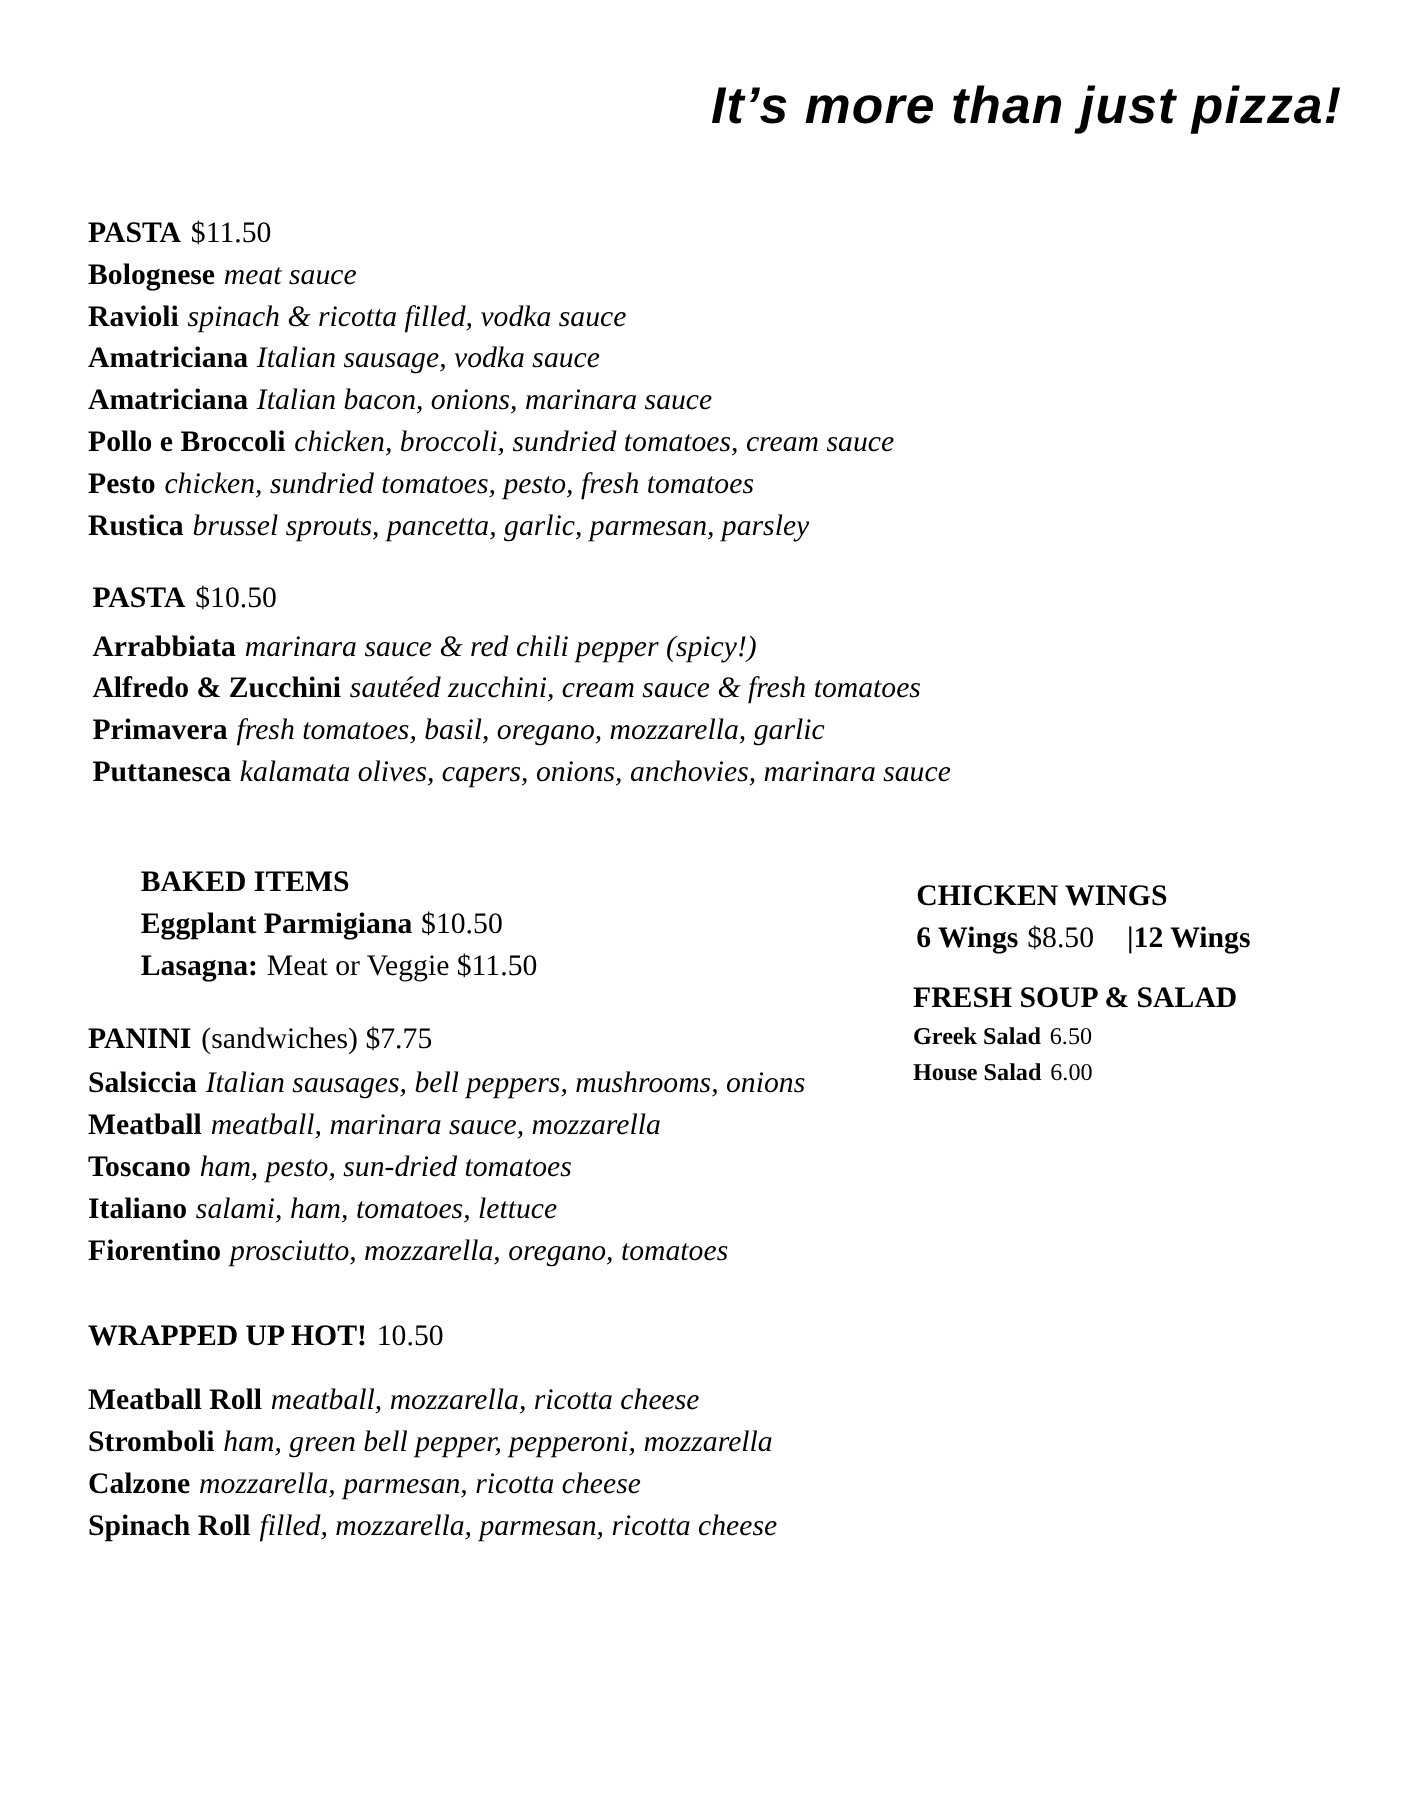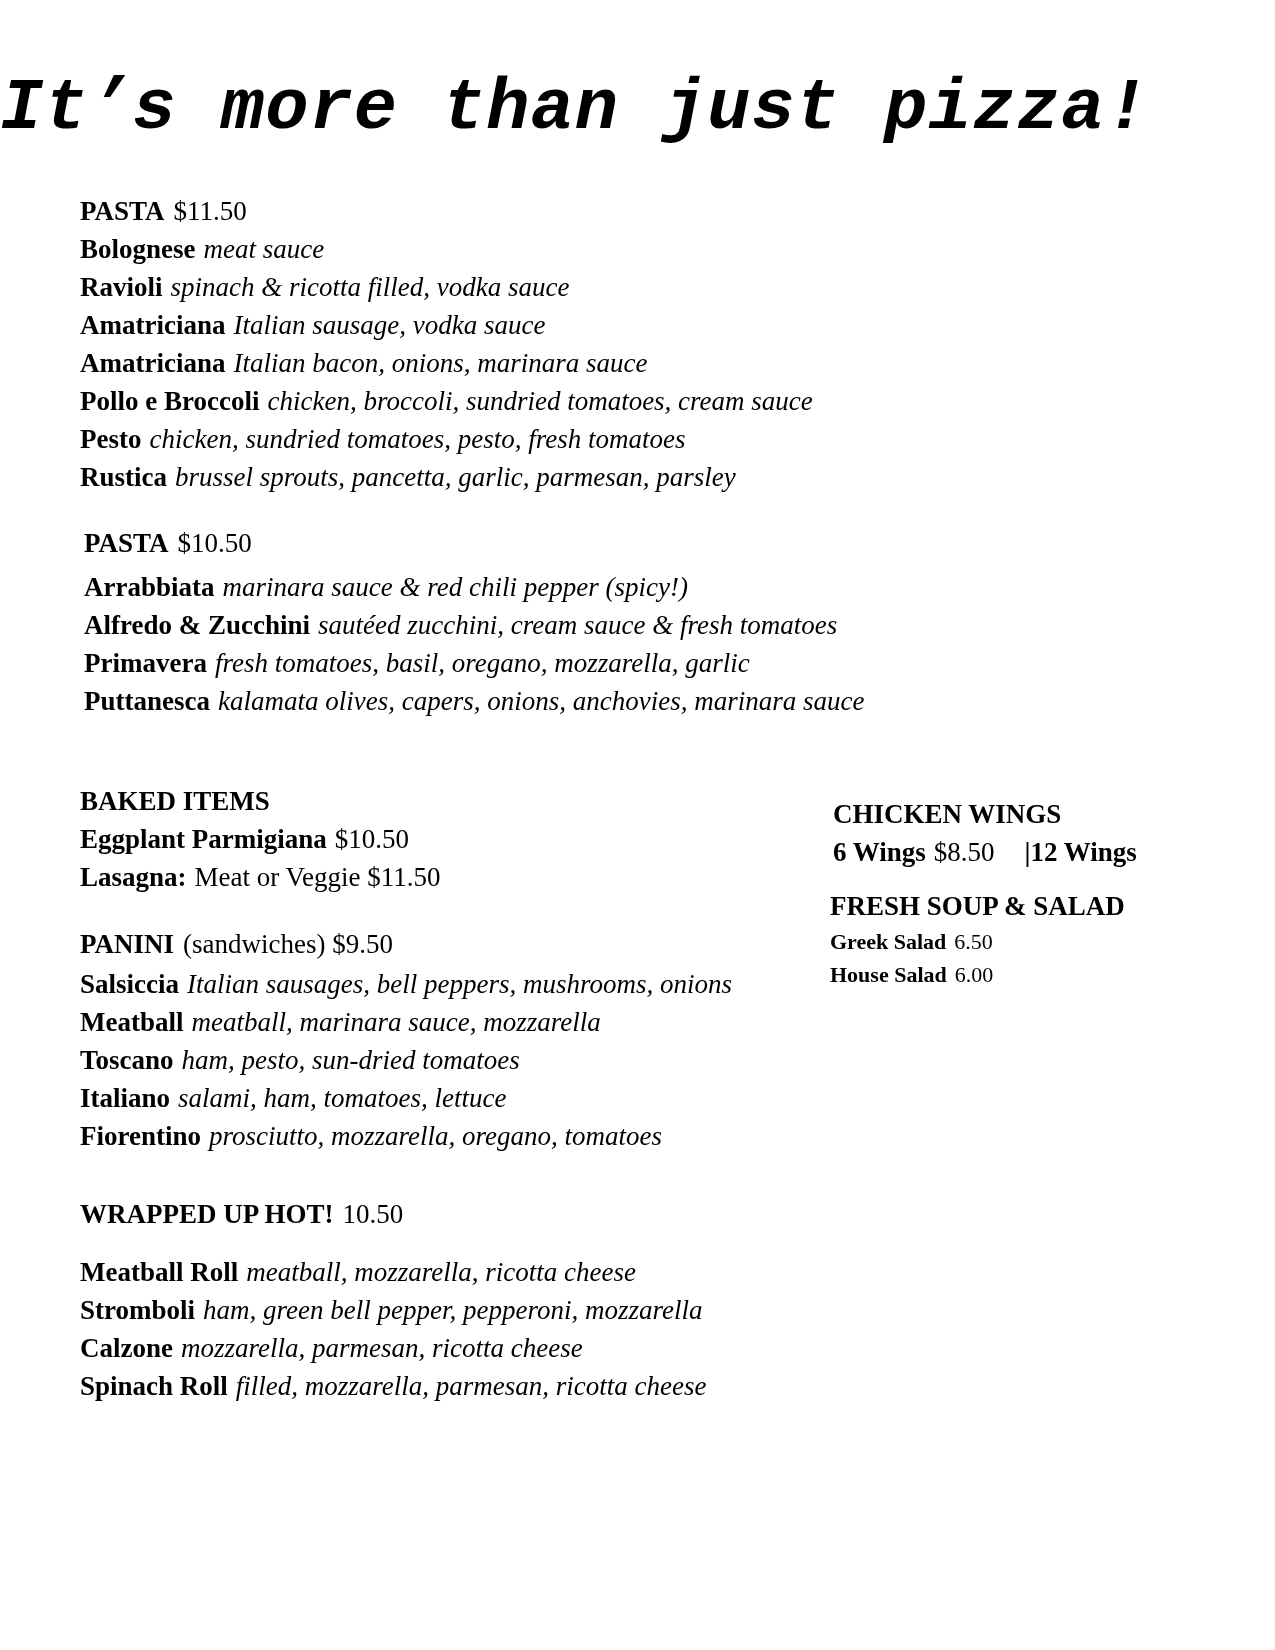--- a/index.html
+++ b/index.html
@@ -5,40 +5,40 @@
   html,body { margin:0; padding:0; background:#ffffff; }
   .page {
     position:relative;
     width:1275px; height:1650px;
     background:#ffffff; color:#000000;
     font-family:"Liberation Serif", serif;
     overflow:hidden;
   }
   .title {
     position:absolute; top:68px; left:0; width:1220px;
-    text-align:left;
-    font-family:Liberation Mono, monospace;
+    text-align:right;
+    font-family:Liberation Sans, sans-serif;
     font-style:italic; font-weight:bold;
-    font-size:72px; letter-spacing:1px;
+    font-size:47px; letter-spacing:1px;
     white-space:nowrap;
   }
   .left-col { position:absolute; left:80px; top:192px; width:760px; }
   .right-col { position:absolute; left:830px; top:795px; width:420px; }
 
   .line { font-size:27px; line-height:38px; white-space:nowrap; }
   .hd { font-weight:bold; }
   .hp { font-weight:normal; margin-left:9px; }
   .n  { font-weight:bold; margin-right:8px; }
   .d  { font-style:italic; }
   .d.roman { font-style:normal; }
 
   .sec-pasta-1 { margin-bottom:28px; }
   .sec-pasta-2 { margin-bottom:62px; padding-left:4px; }
   .sec-pasta-2 .heading-line { margin-bottom:6px; }
-  .sec-baked { margin-bottom:29px; }
+  .sec-baked { margin-bottom:29px;margin-left:48px; }
   .sec-panini { margin-bottom:40px; }
   .sec-panini .heading-line { margin-bottom:2px; }
   .sec-wrapped .heading-line { margin-bottom:20px; }
 
   .wings { padding-left:3px; }
   .twelve { font-weight:bold; margin-left:30px; }
   .soup { margin-top:16px; }
   .soup .item-line { font-size:22px; line-height:33px; white-space:nowrap; }
 </style>
 </head>
@@ -76,21 +76,21 @@
     <div class="sec-baked">
       <div class="line heading-line">
         <span class="hd">BAKED ITEMS</span>
       </div>
       <div class="line"><span class="n">Eggplant Parmigiana</span><span class="d roman">$10.50</span></div>
       <div class="line"><span class="n">Lasagna:</span><span class="d roman">Meat or Veggie $11.50</span></div>
     </div>
 
     <div class="sec-panini">
       <div class="line heading-line">
-        <span class="hd">PANINI</span><span class="hp">(sandwiches) $9.50</span>
+        <span class="hd">PANINI</span><span class="hp">(sandwiches) $7.75</span>
       </div>
       <div class="line"><span class="n">Salsiccia</span><span class="d">Italian sausages, bell peppers, mushrooms, onions</span></div>
       <div class="line"><span class="n">Meatball</span><span class="d">meatball, marinara sauce, mozzarella</span></div>
       <div class="line"><span class="n">Toscano</span><span class="d">ham, pesto, sun-dried tomatoes</span></div>
       <div class="line"><span class="n">Italiano</span><span class="d">salami, ham, tomatoes, lettuce</span></div>
       <div class="line"><span class="n">Fiorentino</span><span class="d">prosciutto, mozzarella, oregano, tomatoes</span></div>
     </div>
 
     <div class="sec-wrapped">
       <div class="line heading-line">

